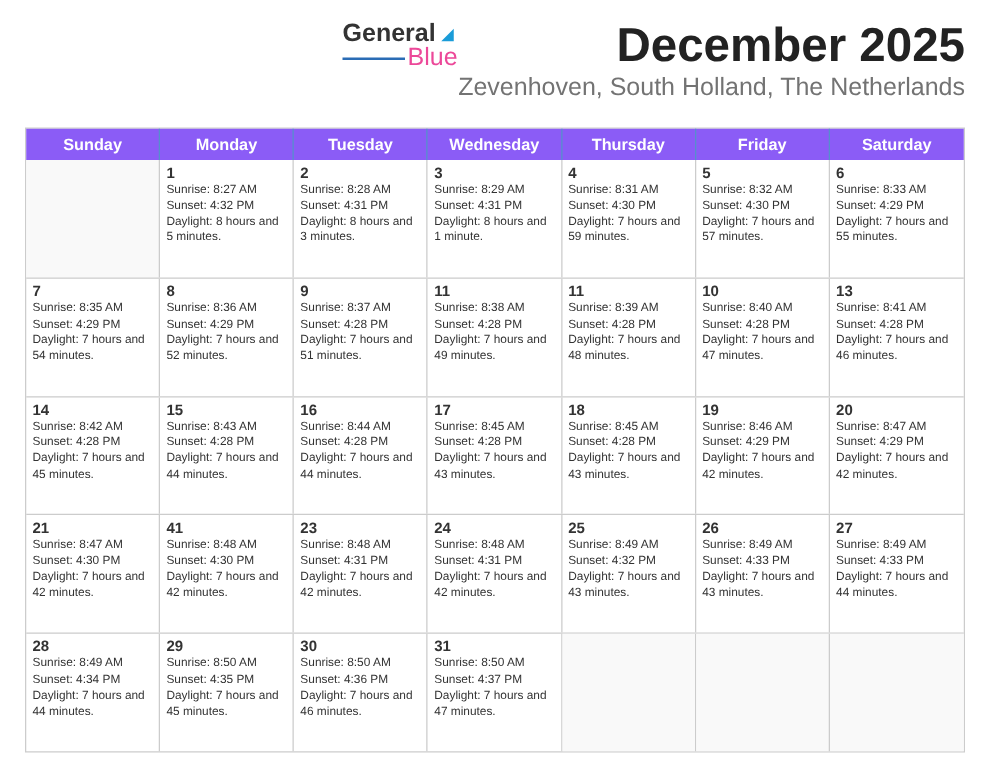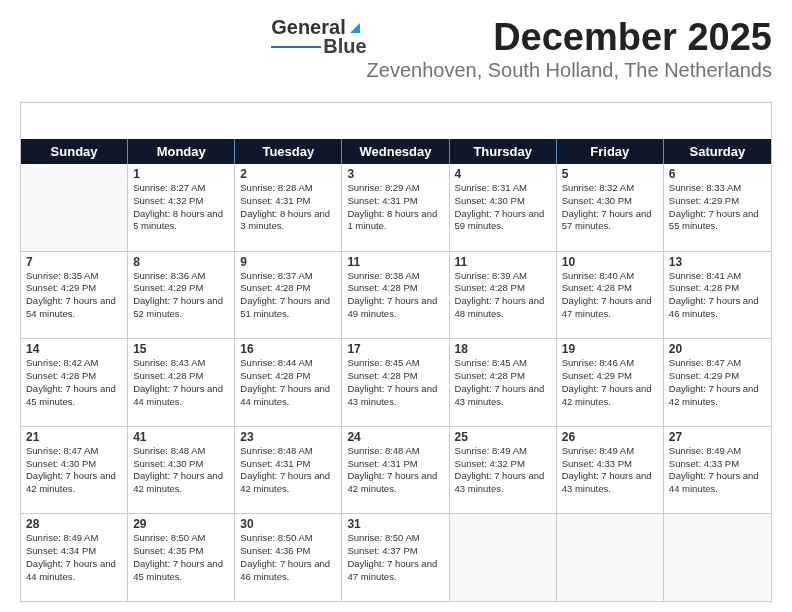--- a/index.html
+++ b/index.html
@@ -42,22 +42,21 @@
     }
     .calendar {
       flex: 1;
       display: flex;
       flex-direction: column;
       border: 1px solid #ccc;
     }
     .cal-header {
       display: grid;
       grid-template-columns: repeat(7, 1fr);
-      background: #0f172a;
-      margin-top: 36px;
+      background: #8b5cf6;
     }
     .cal-header-cell {
       color: #fff;
       font-size: 13px;
       font-weight: bold;
       text-align: center;
       padding: 5px 2px;
       border-right: 1px solid #5590cc;
     }
     .cal-header-cell:last-child { border-right: none; }
@@ -102,21 +101,21 @@
   <div class="header">
     <div class="logo">
       <div style="display:flex;align-items:center;">
         <span style="font-size:20px;font-weight:bold;color:#333;">General</span>
         <svg width="18" height="18" viewBox="0 0 18 18">
           <polygon points="4,14 14,14 14,4" fill="#1a9cd8"></polygon>
         </svg>
       </div>
       <div style="display:flex;align-items:center;margin-top:-4px;">
         <div style="width:50px;height:2px;background:#2a6cb5;"></div>
-        <span style="font-size:20px;font-weight:bold;color:#404040;margin-left:2px;">Blue</span>
+        <span style="font-size:20px;font-weight:normal;color:#ec4899;margin-left:2px;">Blue</span>
       </div>
     </div>
     <div class="title-area">
       <div class="month-title">December 2025</div>
       <div class="location">Zevenhoven, South Holland, The Netherlands</div>
     </div>
   </div>
 
   <div class="calendar">
     <div class="cal-header">

